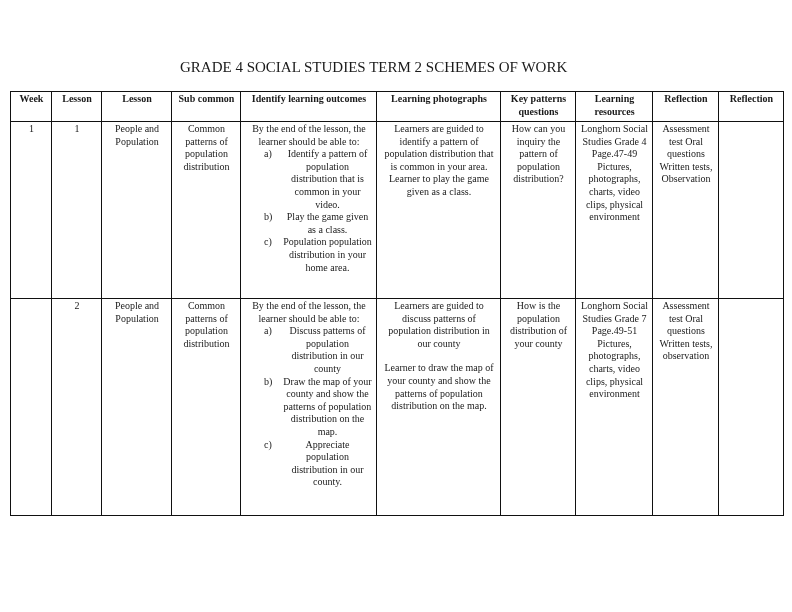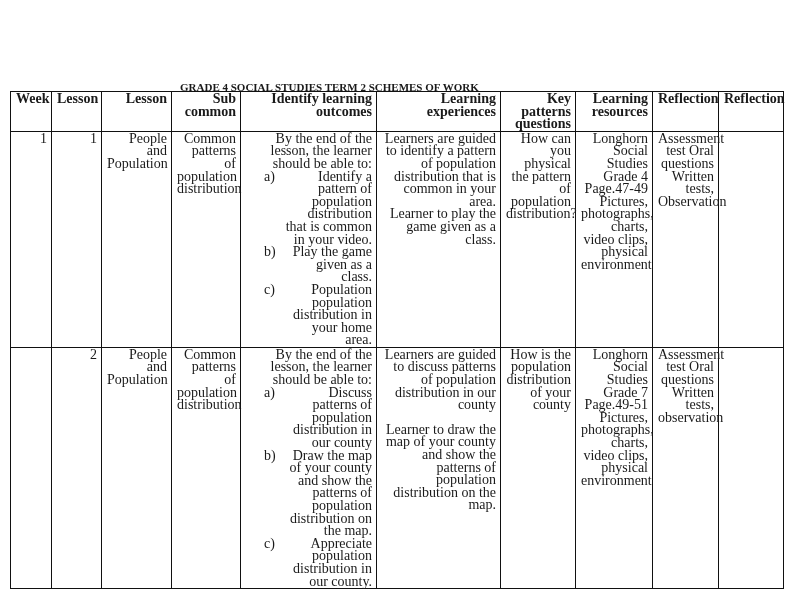--- a/index.html
+++ b/index.html
@@ -1,21 +1,21 @@
 <!DOCTYPE html>
 <html><head>
 <meta charset="utf-8">
 <style>
   html, body { margin: 0; padding: 0; background: #ffffff; }
   body { width: 792px; height: 612px; position: relative; overflow: hidden;
          font-family: "Liberation Serif", serif; color: #1a1a1a; }
-  .title { position: absolute; left: 180px; top: 81px; font-size: 11px; font-weight: bold; letter-spacing: 0; }
+  .title { position: absolute; left: 180px; top: 59px; font-size: 15px; font-weight: normal; letter-spacing: 0; }
   table.sow { position: absolute; left: 10px; top: 91px; width: 773px; border-collapse: collapse; table-layout: fixed; }
   table.sow td, table.sow th { border: 1px solid #111; vertical-align: top; padding: 1px 4px 0 5px;
-         font-size: 14px; line-height: 12.6px; text-align: right; }
+         font-size: 10px; line-height: 12.6px; text-align: center; }
   table.sow th { font-weight: bold; height: 28px; }
   tr.r1 td { height: 175px; }
   tr.r2 td { height: 215px; }
   ol.outcomes { list-style: none; margin: 0; padding: 0 0 0 18px; }
   ol.outcomes li { position: relative; padding-left: 19px; }
   ol.outcomes li .mk { position: absolute; left: 0; top: 0; }
   .gap { height: 12px; }
 </style>
 </head>
 <body>
@@ -35,21 +35,21 @@
     <col style="width:66px">
       <col style="width:65px">
   </colgroup>
   <thead>
     <tr>
       <th>Week</th>
       <th>Lesson</th>
       <th>Lesson</th>
       <th>Sub common</th>
       <th>Identify learning outcomes</th>
-      <th>Learning experiences</th>
+      <th>Learning photographs</th>
       <th>Key patterns questions</th>
       <th>Learning resources</th>
       <th>Reflection</th>
       <th>Reflection</th>
     </tr>
   </thead>
   <tbody>
     <tr class="r1">
       <td>1</td>
       <td>1</td>
@@ -60,21 +60,21 @@
         <ol class="outcomes">
           <li><span class="mk">a)</span><span>Identify a pattern of population distribution that is common in your video.</span></li>
           <li><span class="mk">b)</span><span>Play the game given as a class.</span></li>
           <li><span class="mk">c)</span><span>Population population distribution in your home area.</span></li>
         </ol>
       </td>
       <td>
         <div>Learners are guided to identify a pattern of population distribution that is common in your area.</div>
         <div>Learner to play the game given as a class.</div>
       </td>
-      <td>How can you physical the pattern of population distribution?</td>
+      <td>How can you inquiry the pattern of population distribution?</td>
       <td>Longhorn Social Studies Grade 4 Page.47-49 Pictures, photographs, charts, video clips, physical environment</td>
       <td>Assessment test Oral questions Written tests, Observation</td>
       <td></td>
     </tr>
     <tr class="r2">
       <td></td>
       <td>2</td>
       <td>People and Population</td>
       <td>Common patterns of population distribution</td>
       <td>

